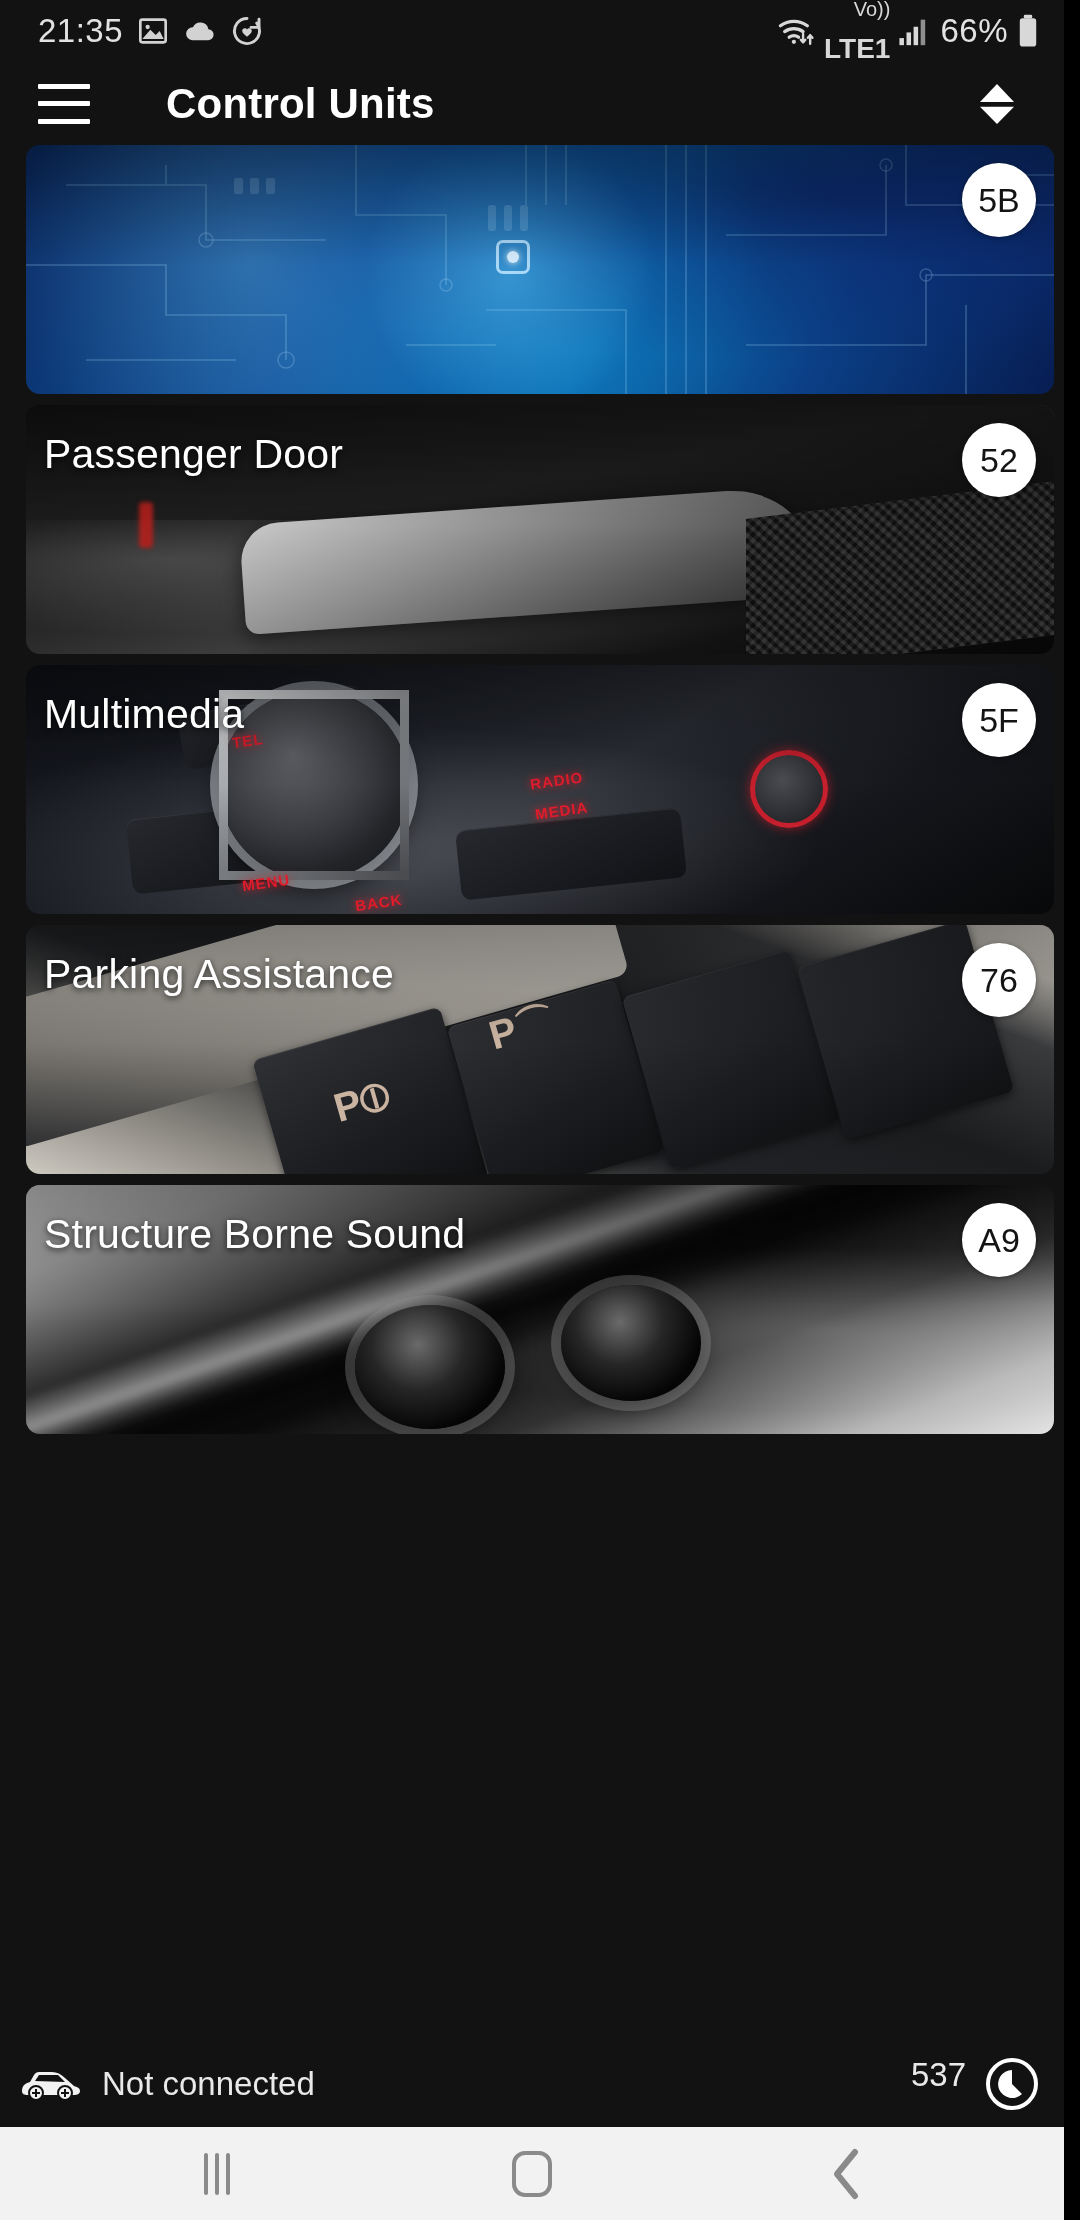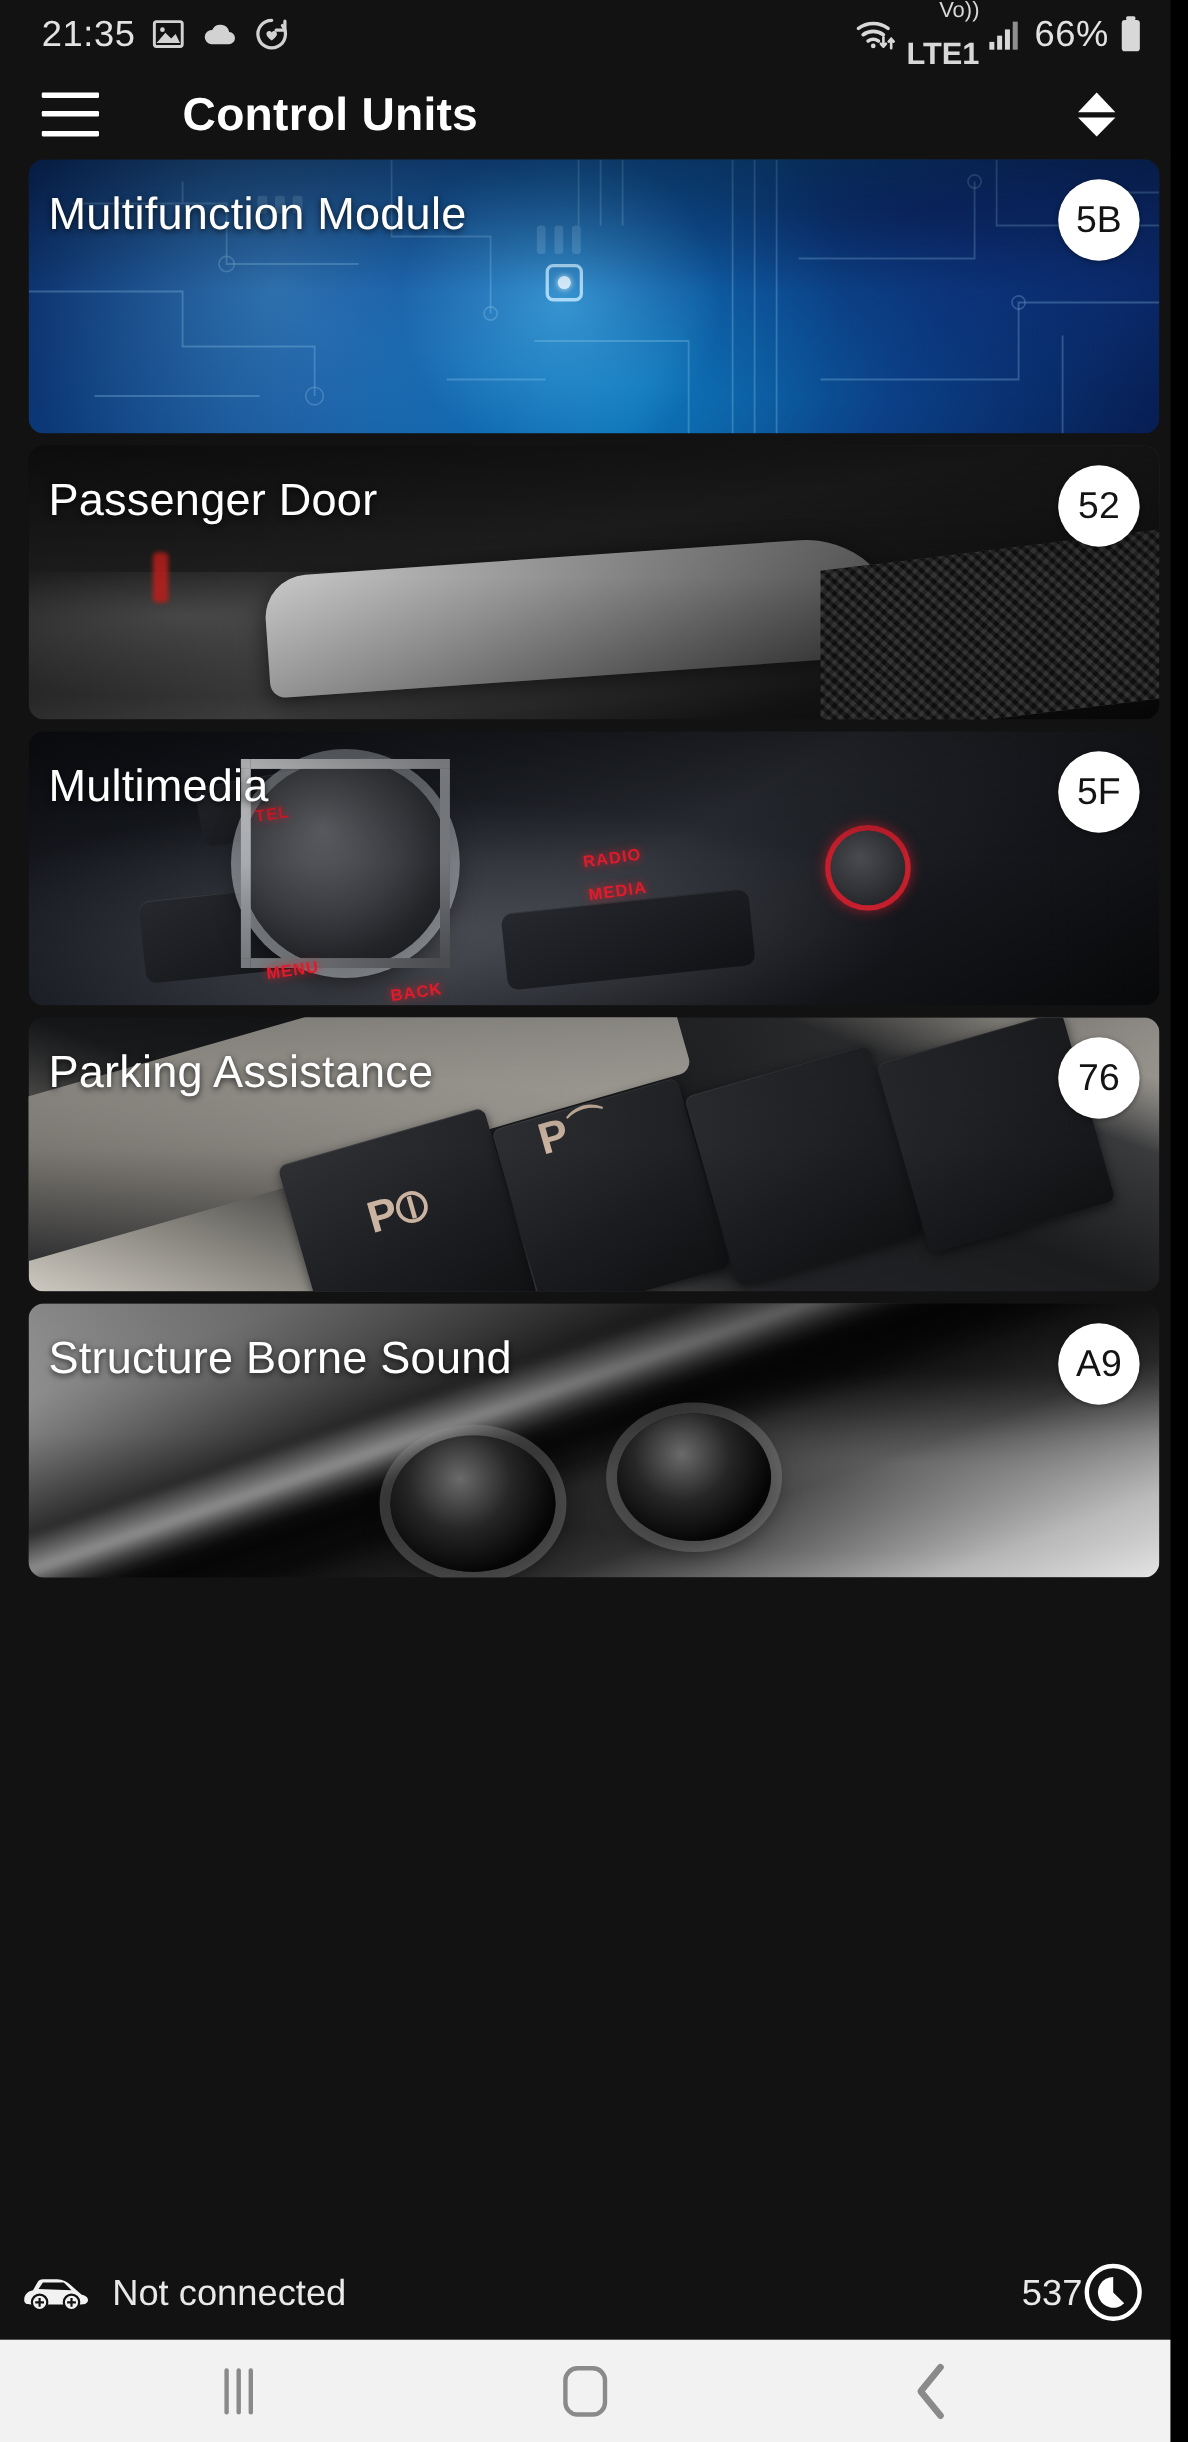--- a/index.html
+++ b/index.html
@@ -216,21 +216,21 @@
 
   
   .footer {
     height:86px; flex:0 0 86px;
     background:#121212;
     display:flex; align-items:center;
     padding:0 24px 0 18px;
   }
   .footer-left { display:flex; align-items:center; gap:20px; }
   .footer-text { color:#e9e9e9; font-size:33px; }
-  .footer-right { margin-left:auto; display:flex; align-items:center; }
+  .footer-right { margin-left:auto; display:flex; gap:18px; }
   .footer-count { color:#e9e9e9; font-size:33px; }
 
   
   .navbar {
     height:93px; flex:0 0 93px;
     background:#f2f2f2;
     display:flex; align-items:center; justify-content:space-around;
     padding:0 60px;
   }
   .nav-btn { width:120px; height:93px; display:flex; align-items:center; justify-content:center; cursor:pointer; }
@@ -359,21 +359,20 @@
             <rect x="224" y="33" width="9" height="16" rx="2"></rect>
             <rect x="240" y="33" width="9" height="16" rx="2"></rect>
             <rect x="462" y="60" width="8" height="26" rx="3"></rect>
             <rect x="478" y="60" width="8" height="26" rx="3"></rect>
             <rect x="494" y="60" width="8" height="26" rx="3"></rect>
           </g>
         </svg>
         <div class="chip"></div>
       </div>
       <div class="card-shade"></div>
-      <div class="card-title">Multifunction Module</div>
       <div class="card-badge">5B</div>
     </div>
 
     <div class="card h2">
       <div class="card-bg bg-door">
         <div class="door-trim"></div>
         <div class="door-red"></div>
         <div class="door-handle"></div>
         <div class="door-carbon"></div>
       </div>

